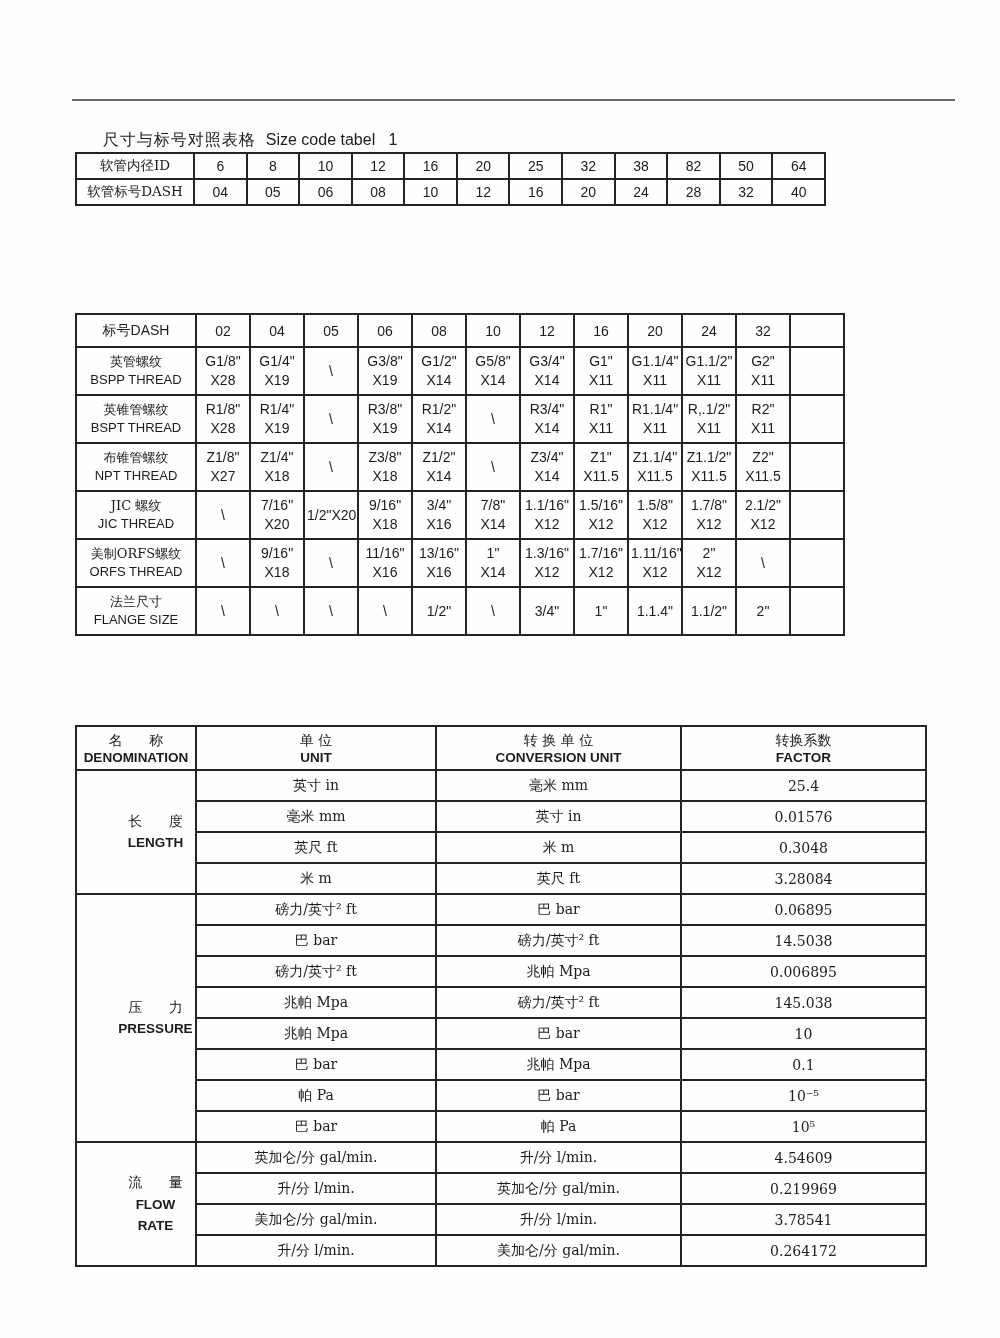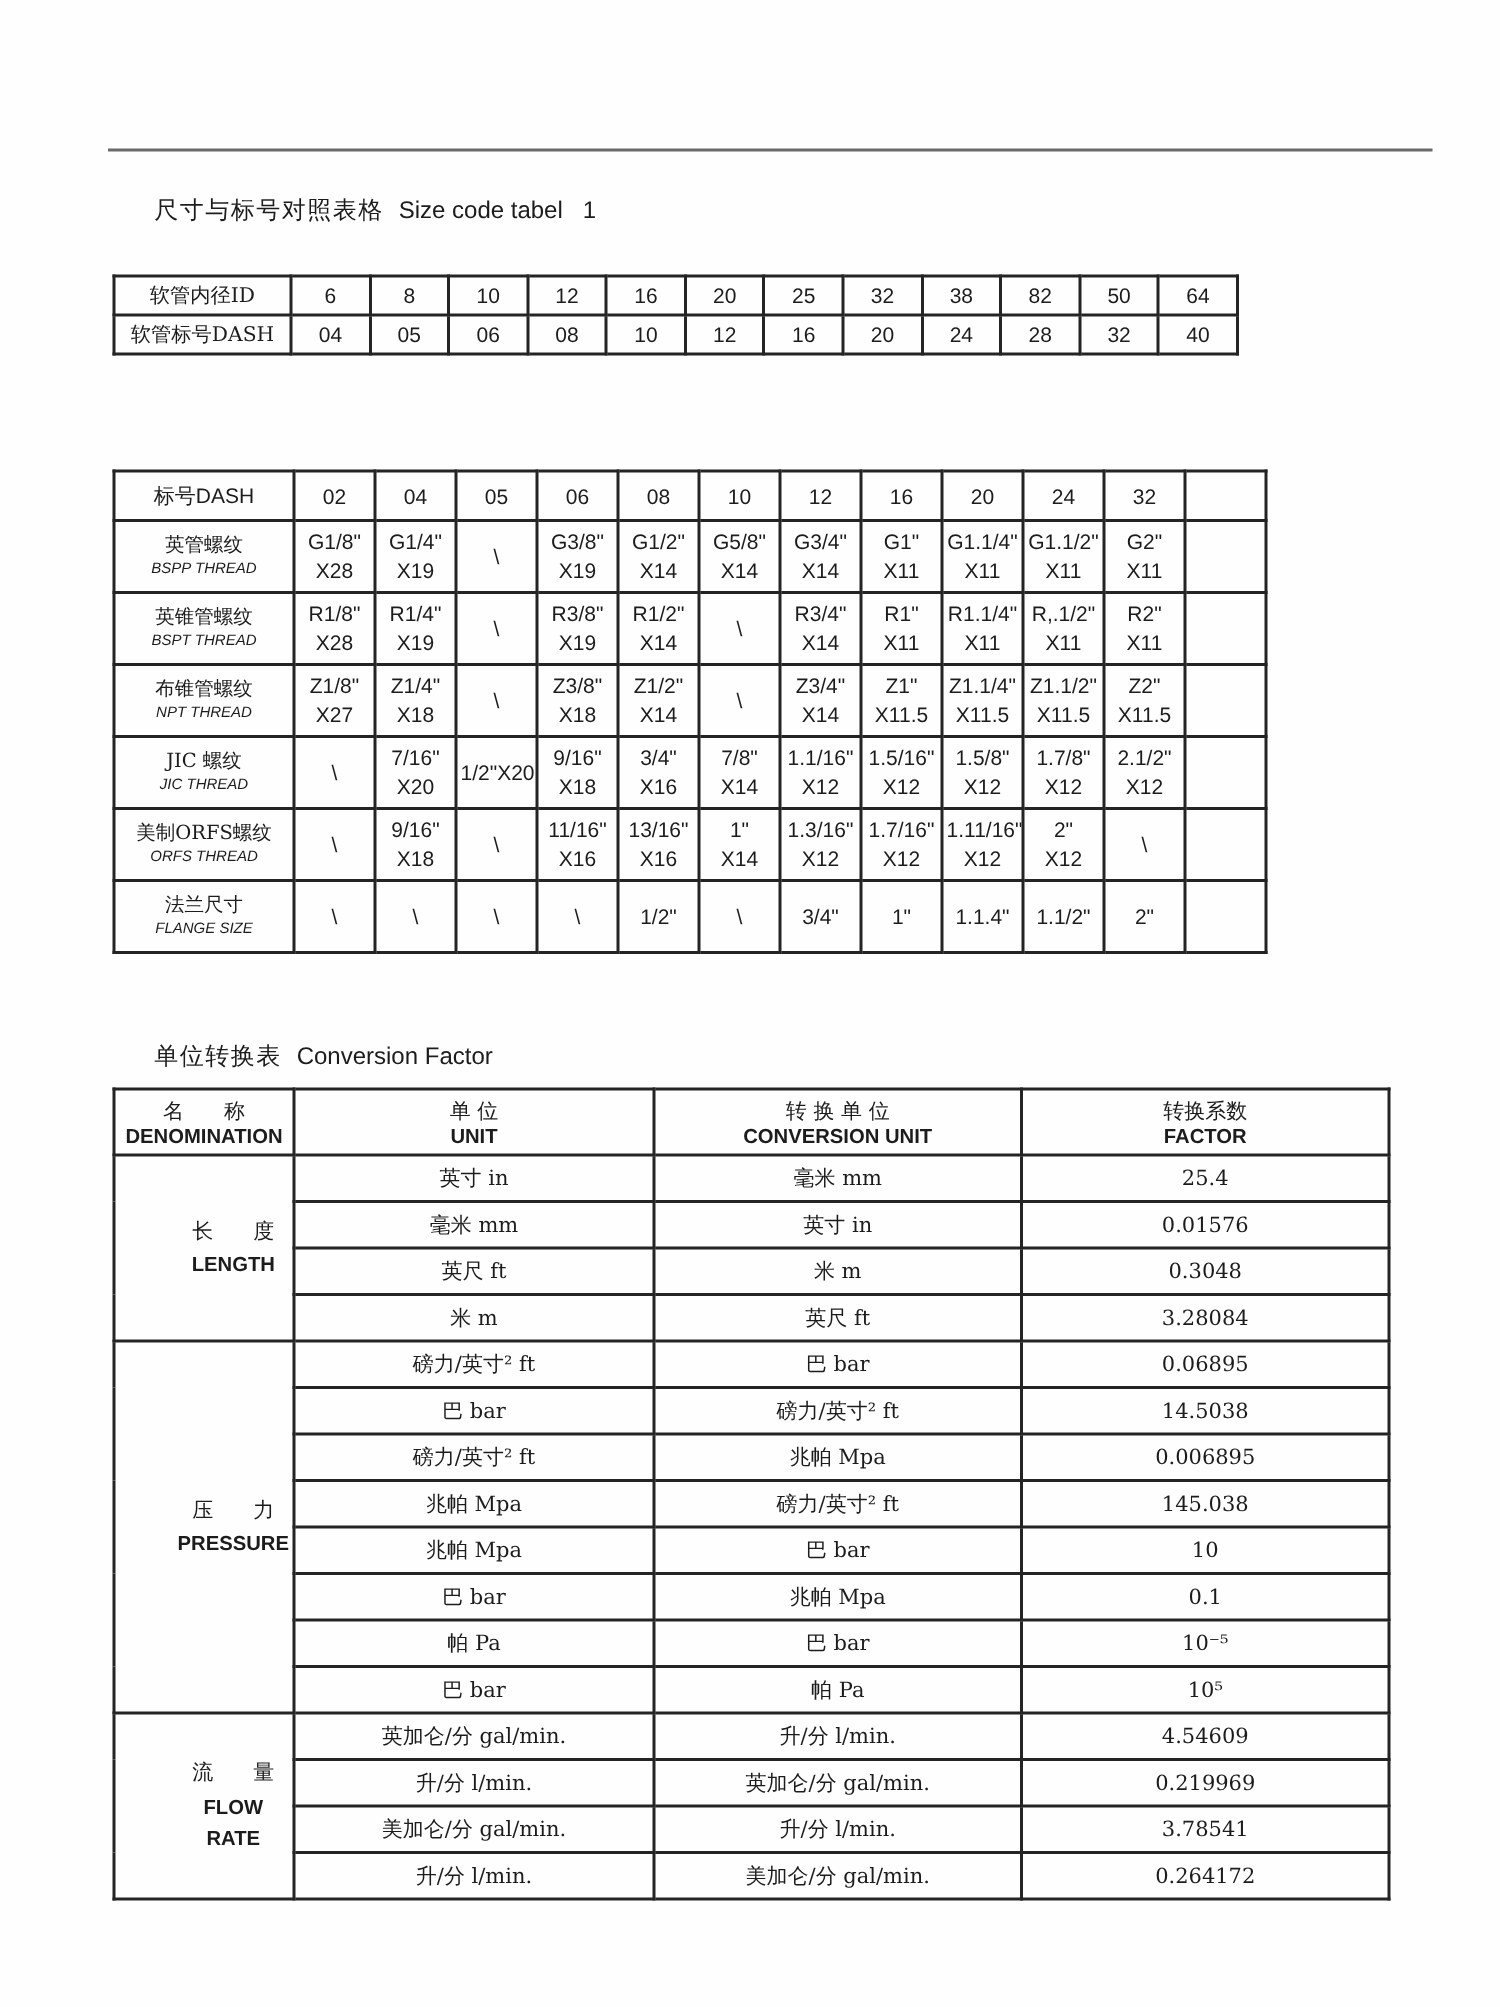--- a/index.html
+++ b/index.html
@@ -14,29 +14,29 @@
   .title .zh{font-family:"DejaVu Serif","Liberation Serif",serif;letter-spacing:1px;}
   .title .en{font-family:"Liberation Sans",sans-serif;margin-left:10px;}
   .title1{left:85px;top:112px;}
   .title2{left:85px;top:264px;}
   .title3{left:85px;top:676px;}
 
   table{border-collapse:collapse;table-layout:fixed;position:absolute;background:#fefefe;}
   td,th{border:2px solid #242424;text-align:center;vertical-align:middle;
         font-size:14px;white-space:pre-wrap;padding:1px 2px;font-weight:normal;overflow:hidden;}
 
-  .t1{left:75px;top:183px;width:751px;}
+  .t1{left:75px;top:152px;width:751px;}
   .t1 td{height:22px;}
   .t1 .label-cell{font-family:"DejaVu Serif","Liberation Serif",serif;font-size:13.5px;}
 
   .t2{left:75px;top:313px;width:770px;}
   .t2 thead td{height:29px;}
   .t2 tbody td{height:44px;line-height:1.35;}
   .t2 .label-cell .zh{font-family:"DejaVu Serif","Liberation Serif",serif;font-size:13px;}
-  .t2 .label-cell .en{font-family:"Liberation Sans",sans-serif;font-size:10px;font-style:italic;}
+  .t2 .label-cell .en{font-family:"Liberation Sans",sans-serif;font-size:13px;}
 
   .conv{left:75px;top:725px;width:850px;}
   .conv thead th{height:40px;}
   .conv tbody td{height:27px;font-family:"DejaVu Serif","Liberation Serif",serif;font-size:14px;}
   .conv .zh{font-family:"DejaVu Serif","Liberation Serif",serif;font-size:14px;white-space:pre-wrap;}
   .conv .en{font-family:"Liberation Sans",sans-serif;font-weight:bold;font-size:13.5px;white-space:pre-wrap;}
   .conv .section-label{line-height:1.6;padding-left:41px;}
 </style>
 </head>
 <body>
@@ -240,23 +240,20 @@
           <td>3/4"</td>
           <td>1"</td>
           <td>1.1.4"</td>
           <td>1.1/2"</td>
           <td>2"</td>
           <td></td>
         </tr>
       </tbody>
   </table>
 
-  <div class="title title3">
-    <span class="zh">单位转换表</span><span class="en">Conversion Factor</span>
-  </div>
 
   <table class="conv">
     <colgroup>
       <col style="width:120px">
         <col style="width:240px">
         <col style="width:245px">
         <col style="width:245px">
     </colgroup>
     <thead id="convhead">
         <tr>

